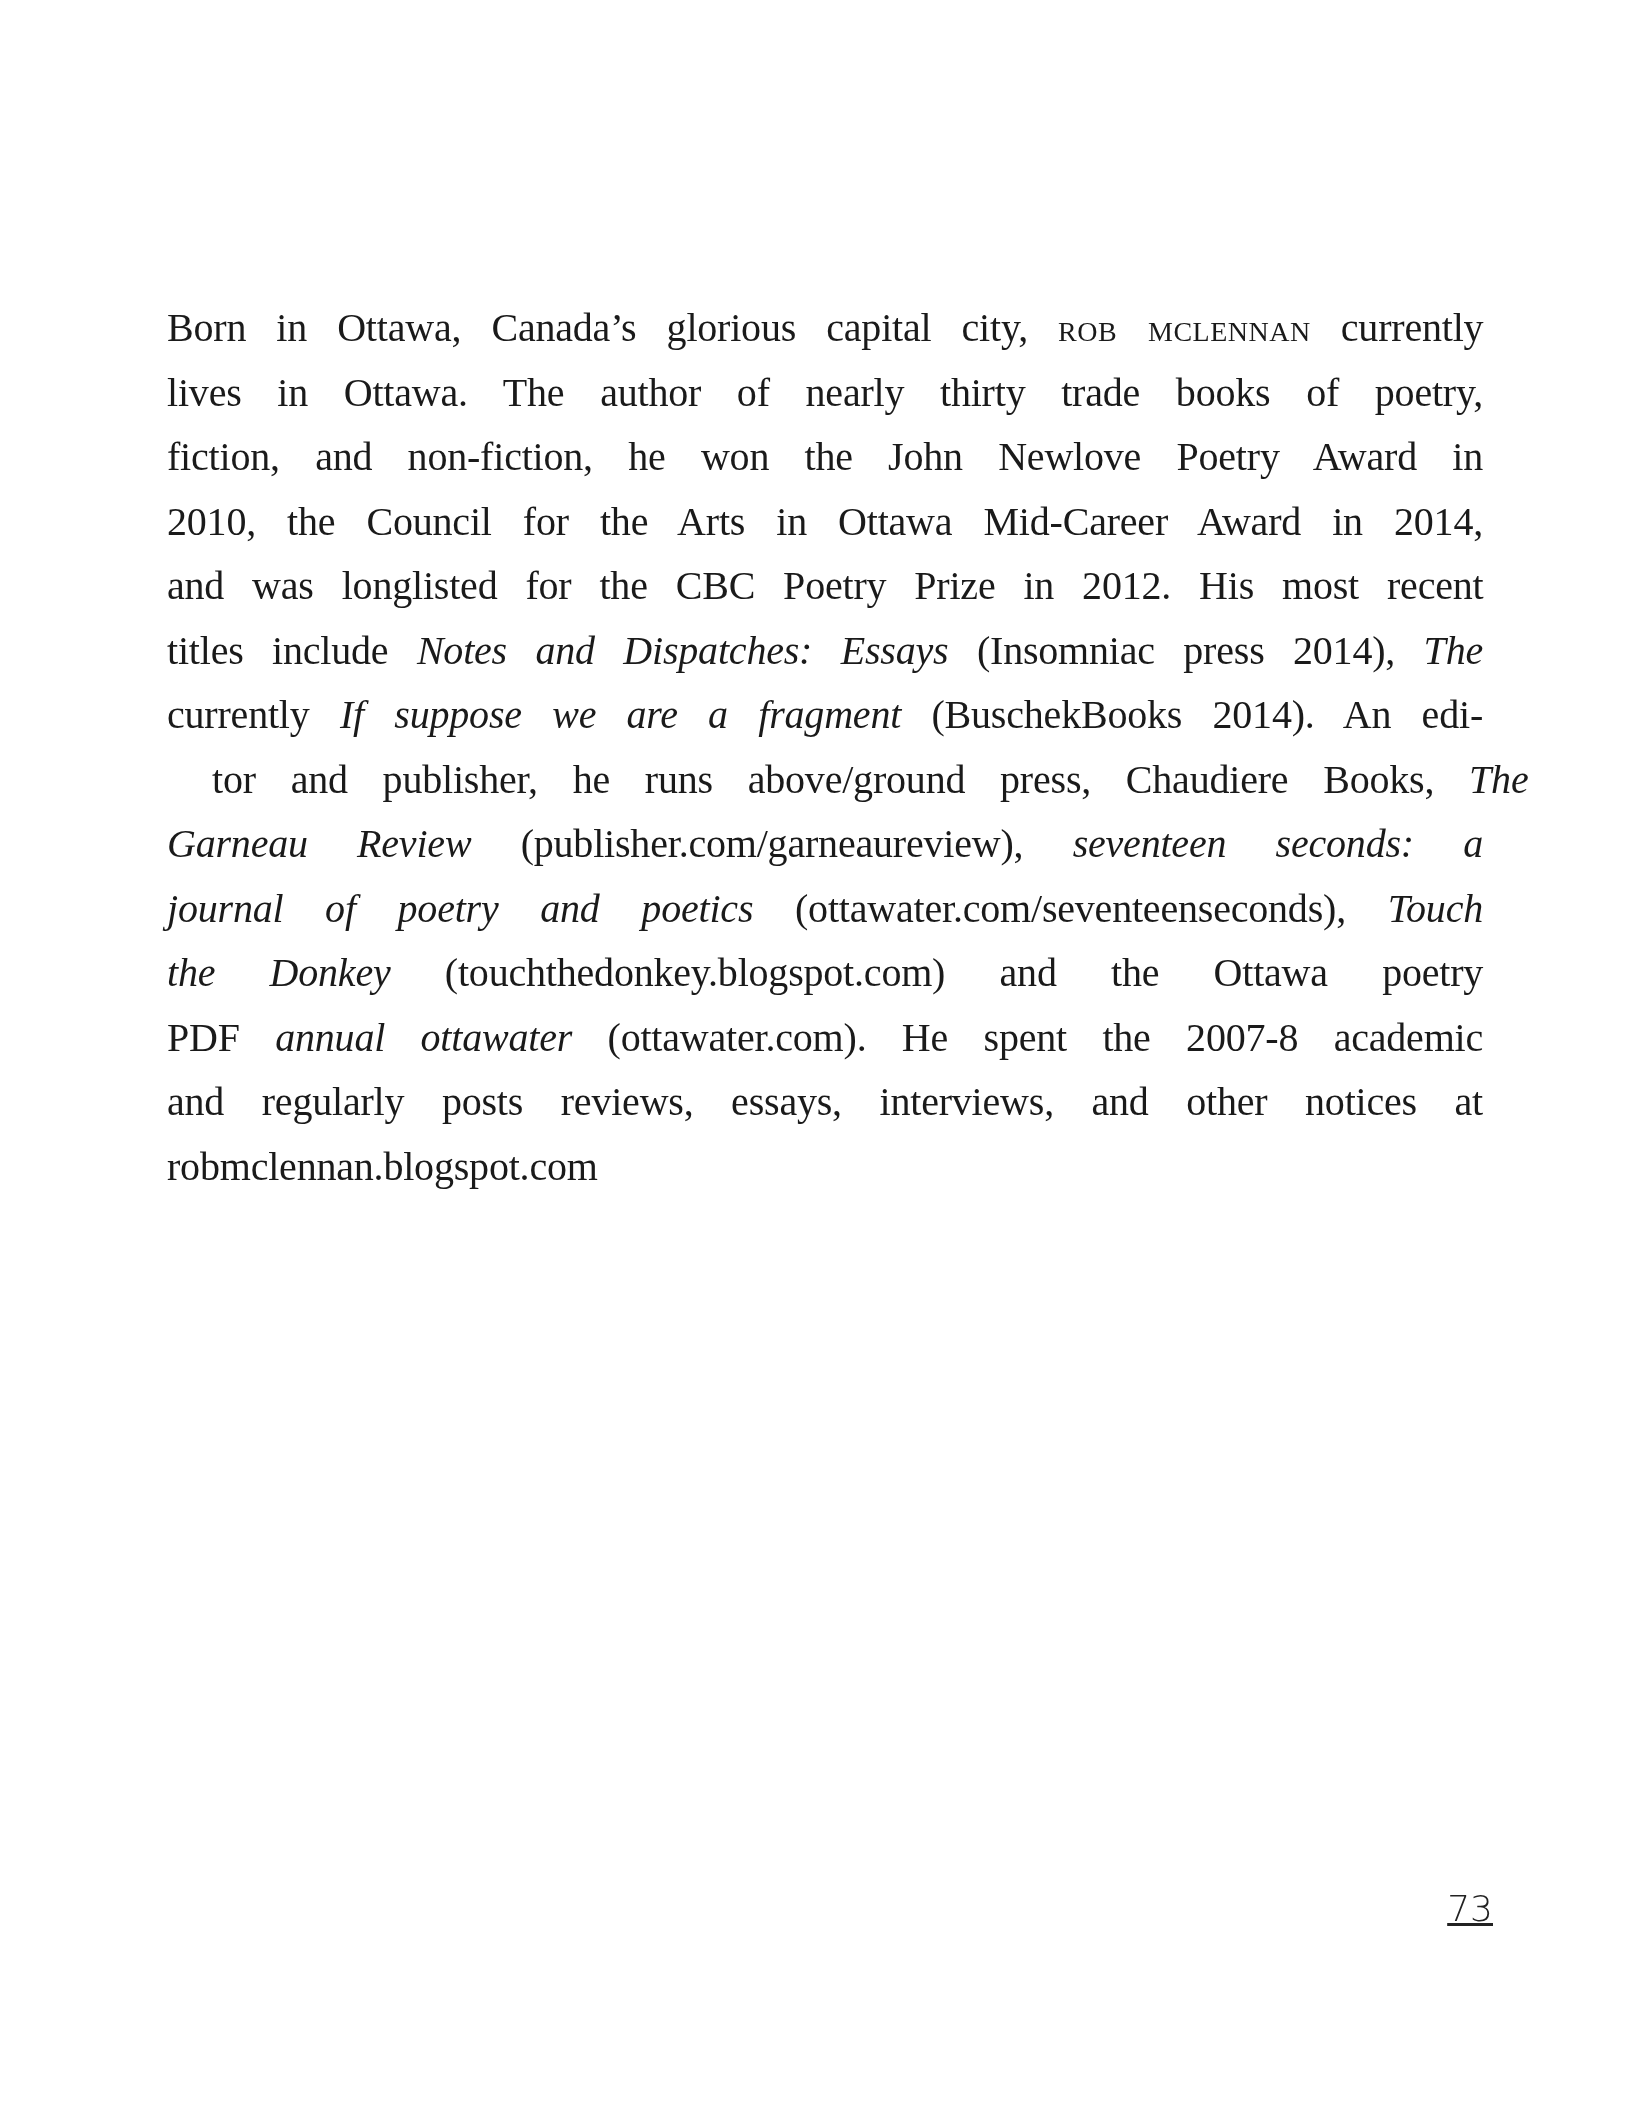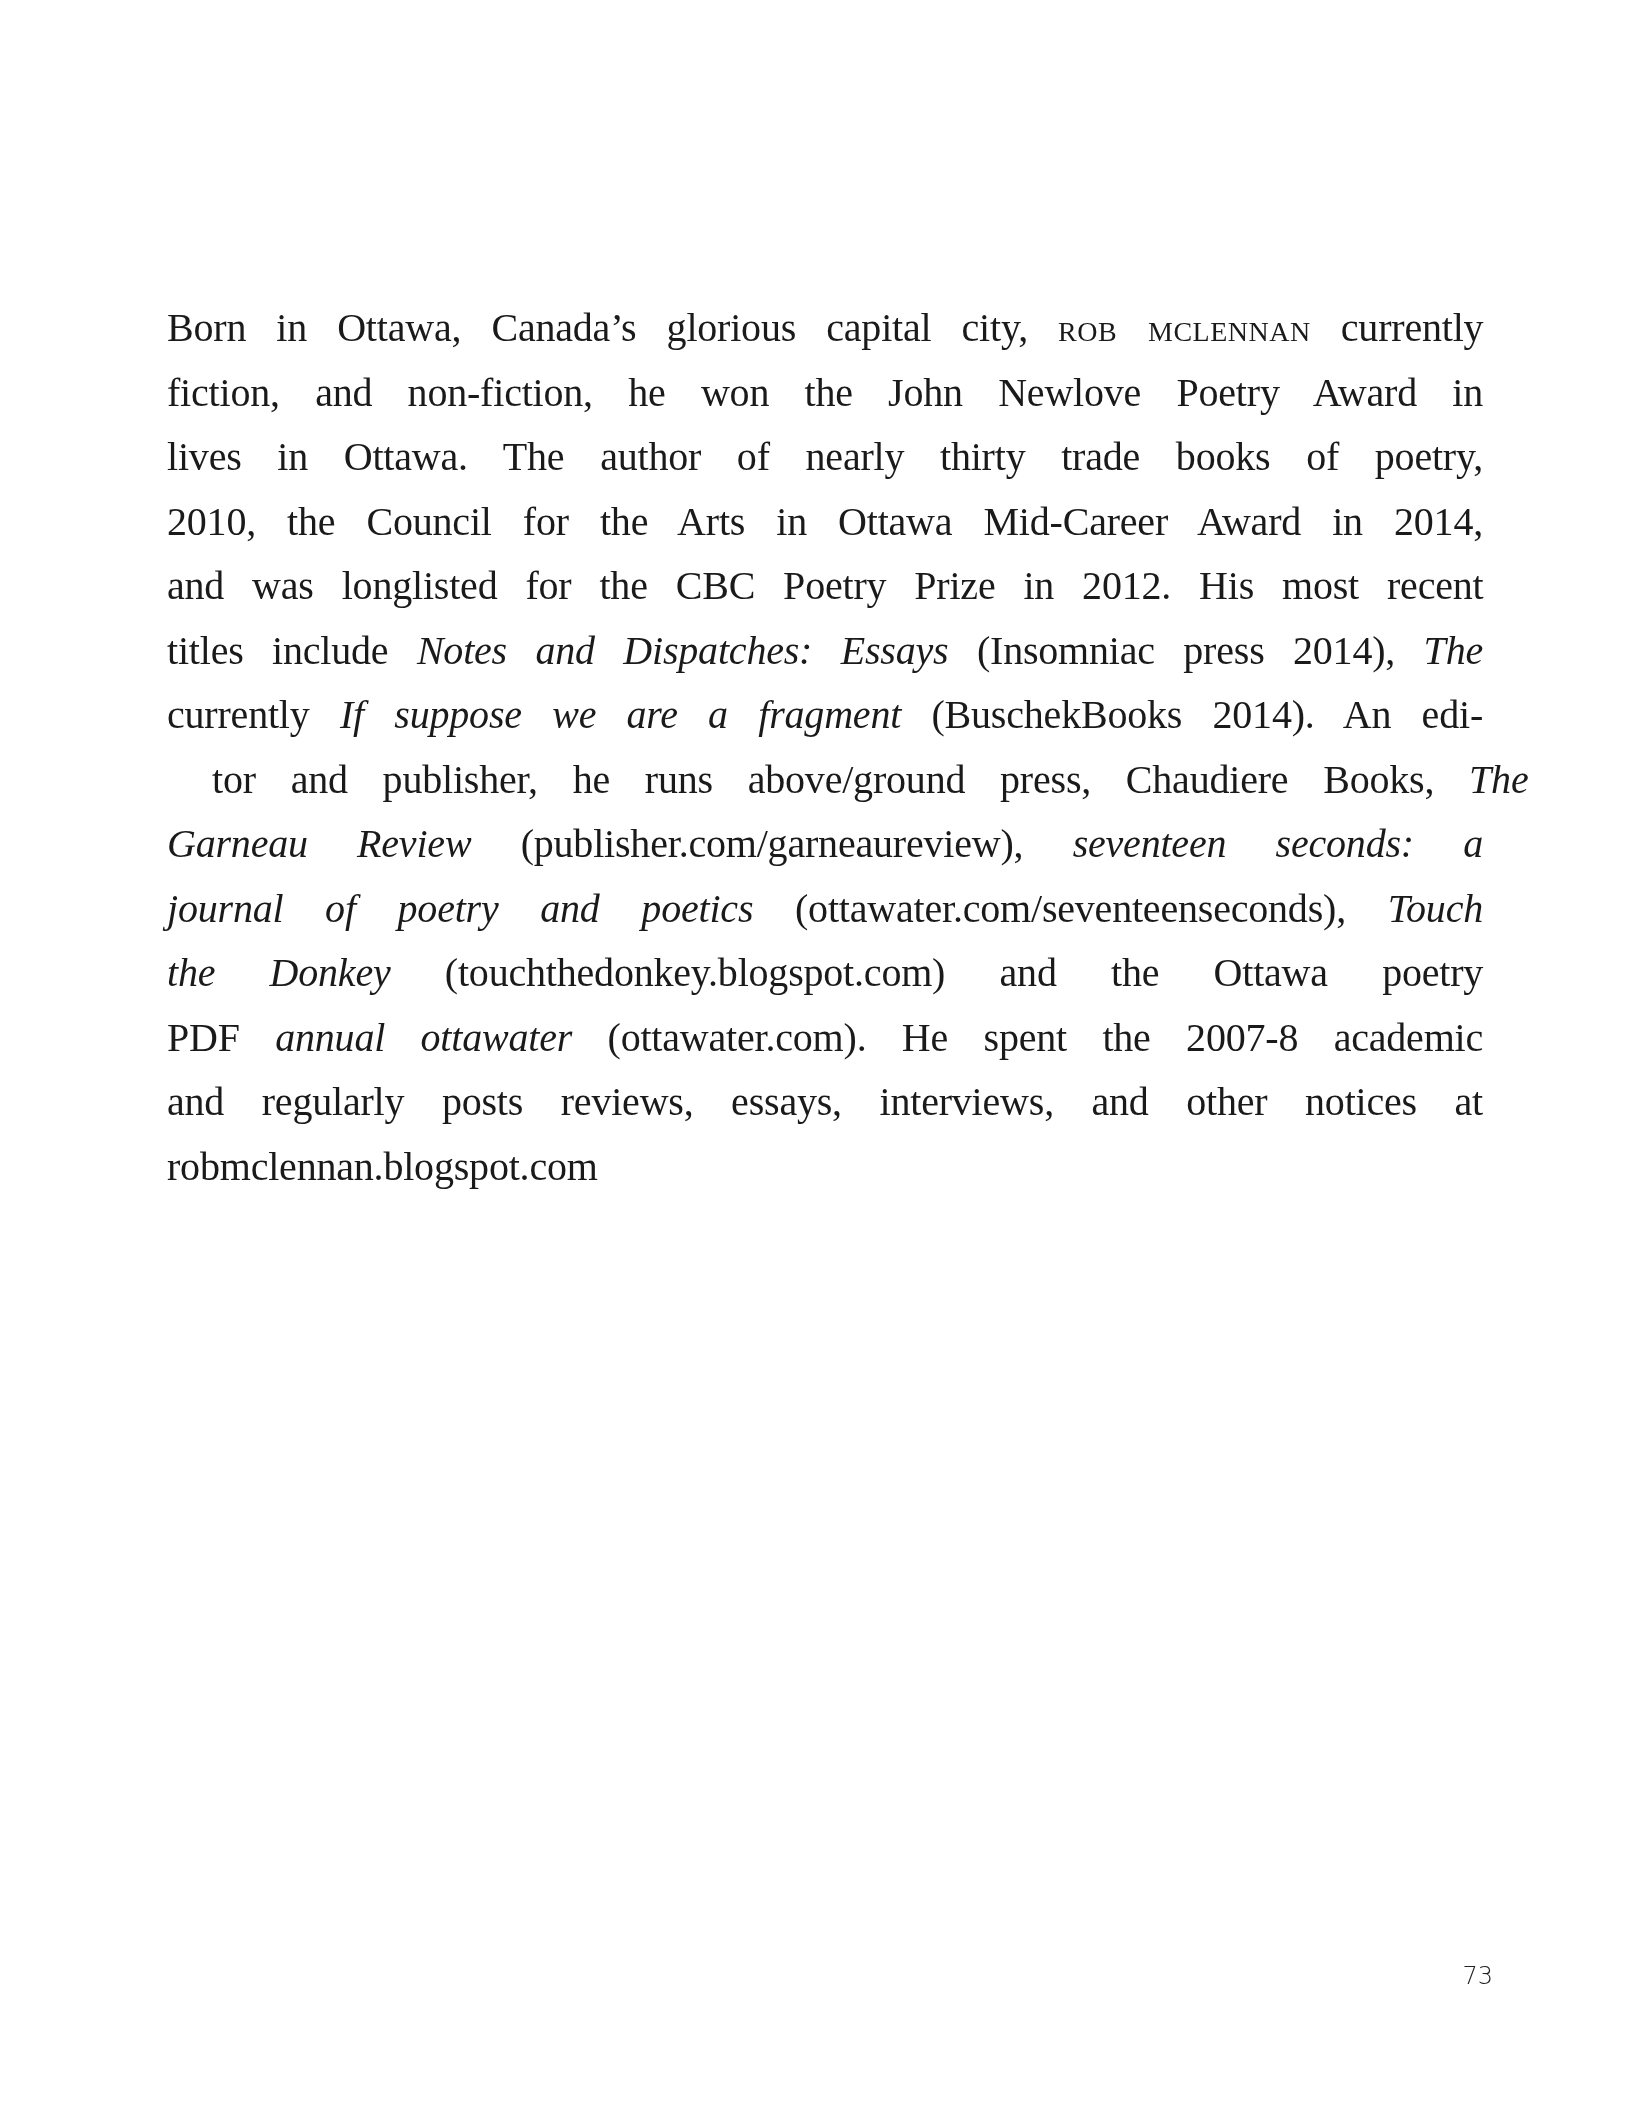--- a/index.html
+++ b/index.html
@@ -43,37 +43,38 @@
     }
     .it { font-style: italic; }
     .sc {
       font-variant: small-caps;
       text-transform: lowercase;
       letter-spacing: 0.5px;
     }
     .folio {
       position: absolute;
       left: 1443px;
-      top: 1962px;
+      top: 1888px;
       width: 50px;
       text-align: right;
       font-family: "DejaVu Sans", sans-serif;
-      font-size: 24px;
+      font-size: 36px;
       font-weight: 300;
       color: #222;
+      text-decoration: underline;
     }
   </style>
 </head>
 <body>
 
 <div class="page">
   <div class="bio" id="bio">
       <span class="line" style="display: block; width: 1316px; word-spacing: 20.3333px;"><span>Born in Ottawa, Canada’s glorious capital city, </span><span class="sc">ROB MCLENNAN</span><span> currently</span></span>
+      <span class="line" style="display: block; width: 1316px; word-spacing: 25.9091px;"><span>lives in Ottawa. The author of nearly thirty trade books of poetry,</span></span>
       <span class="line" style="display: block; width: 1316px; word-spacing: 25.5px;"><span>fiction, and non-fiction, he won the John Newlove Poetry Award in</span></span>
-      <span class="line" style="display: block; width: 1316px; word-spacing: 25.9091px;"><span>lives in Ottawa. The author of nearly thirty trade books of poetry,</span></span>
       <span class="line" style="display: block; width: 1316px; word-spacing: 21.2727px;"><span>2010, the Council for the Arts in Ottawa Mid-Career Award in 2014,</span></span>
       <span class="line" style="display: block; width: 1316px; word-spacing: 18.1667px;"><span>and was longlisted for the CBC Poetry Prize in 2012. His most recent</span></span>
       <span class="line" style="display: block; width: 1316px; word-spacing: 18.6667px;"><span>titles include </span><span class="it">Notes and Dispatches: Essays</span><span> (Insomniac press 2014), </span><span class="it">The</span></span>
       <span class="line" style="display: block; width: 1316px; word-spacing: 19.2px;"><span>currently </span><span class="it">If suppose we are a fragment</span><span> (BuschekBooks 2014). An edi-</span></span>
       <span class="line" style="display: block; width: 1316px; word-spacing: 25px; margin-left: 45px;"><span>tor and publisher, he runs above/ground press, Chaudiere Books, </span><span class="it">The</span></span>
       <span class="line" style="display: block; width: 1316px; word-spacing: 39.4px;"><span class="it">Garneau Review</span><span> (publisher.com/garneaureview), </span><span class="it">seventeen seconds: a</span></span>
       <span class="line" style="display: block; width: 1316px; word-spacing: 31.8333px;"><span class="it">journal of poetry and poetics</span><span> (ottawater.com/seventeenseconds), </span><span class="it">Touch</span></span>
       <span class="line" style="display: block; width: 1316px; word-spacing: 44.5px;"><span class="it">the Donkey</span><span> (touchthedonkey.blogspot.com) and the Ottawa poetry</span></span>
       <span class="line" style="display: block; width: 1316px; word-spacing: 25.625px;"><span>PDF </span><span class="it">annual ottawater</span><span> (ottawater.com). He spent the 2007-8 academic</span></span>
       <span class="line" style="display: block; width: 1316px; word-spacing: 27.7778px;"><span>and regularly posts reviews, essays, interviews, and other notices at</span></span>

